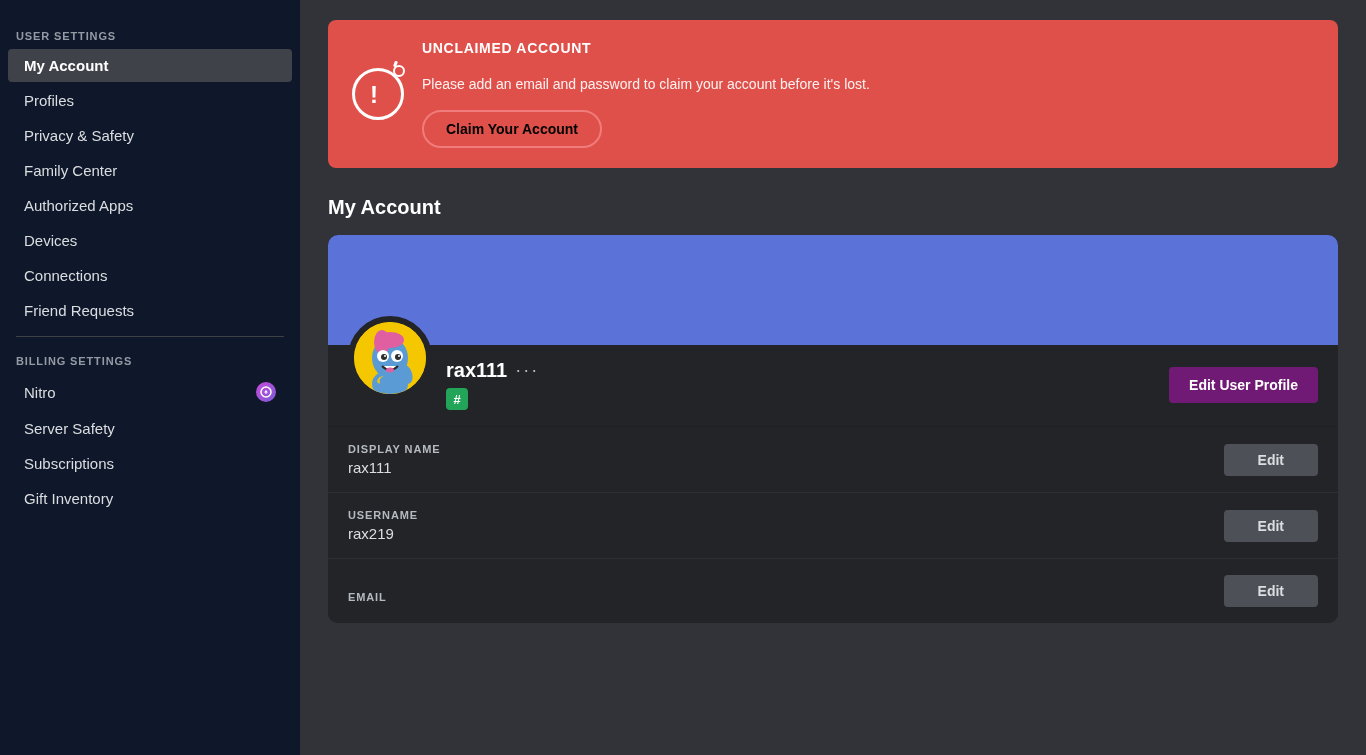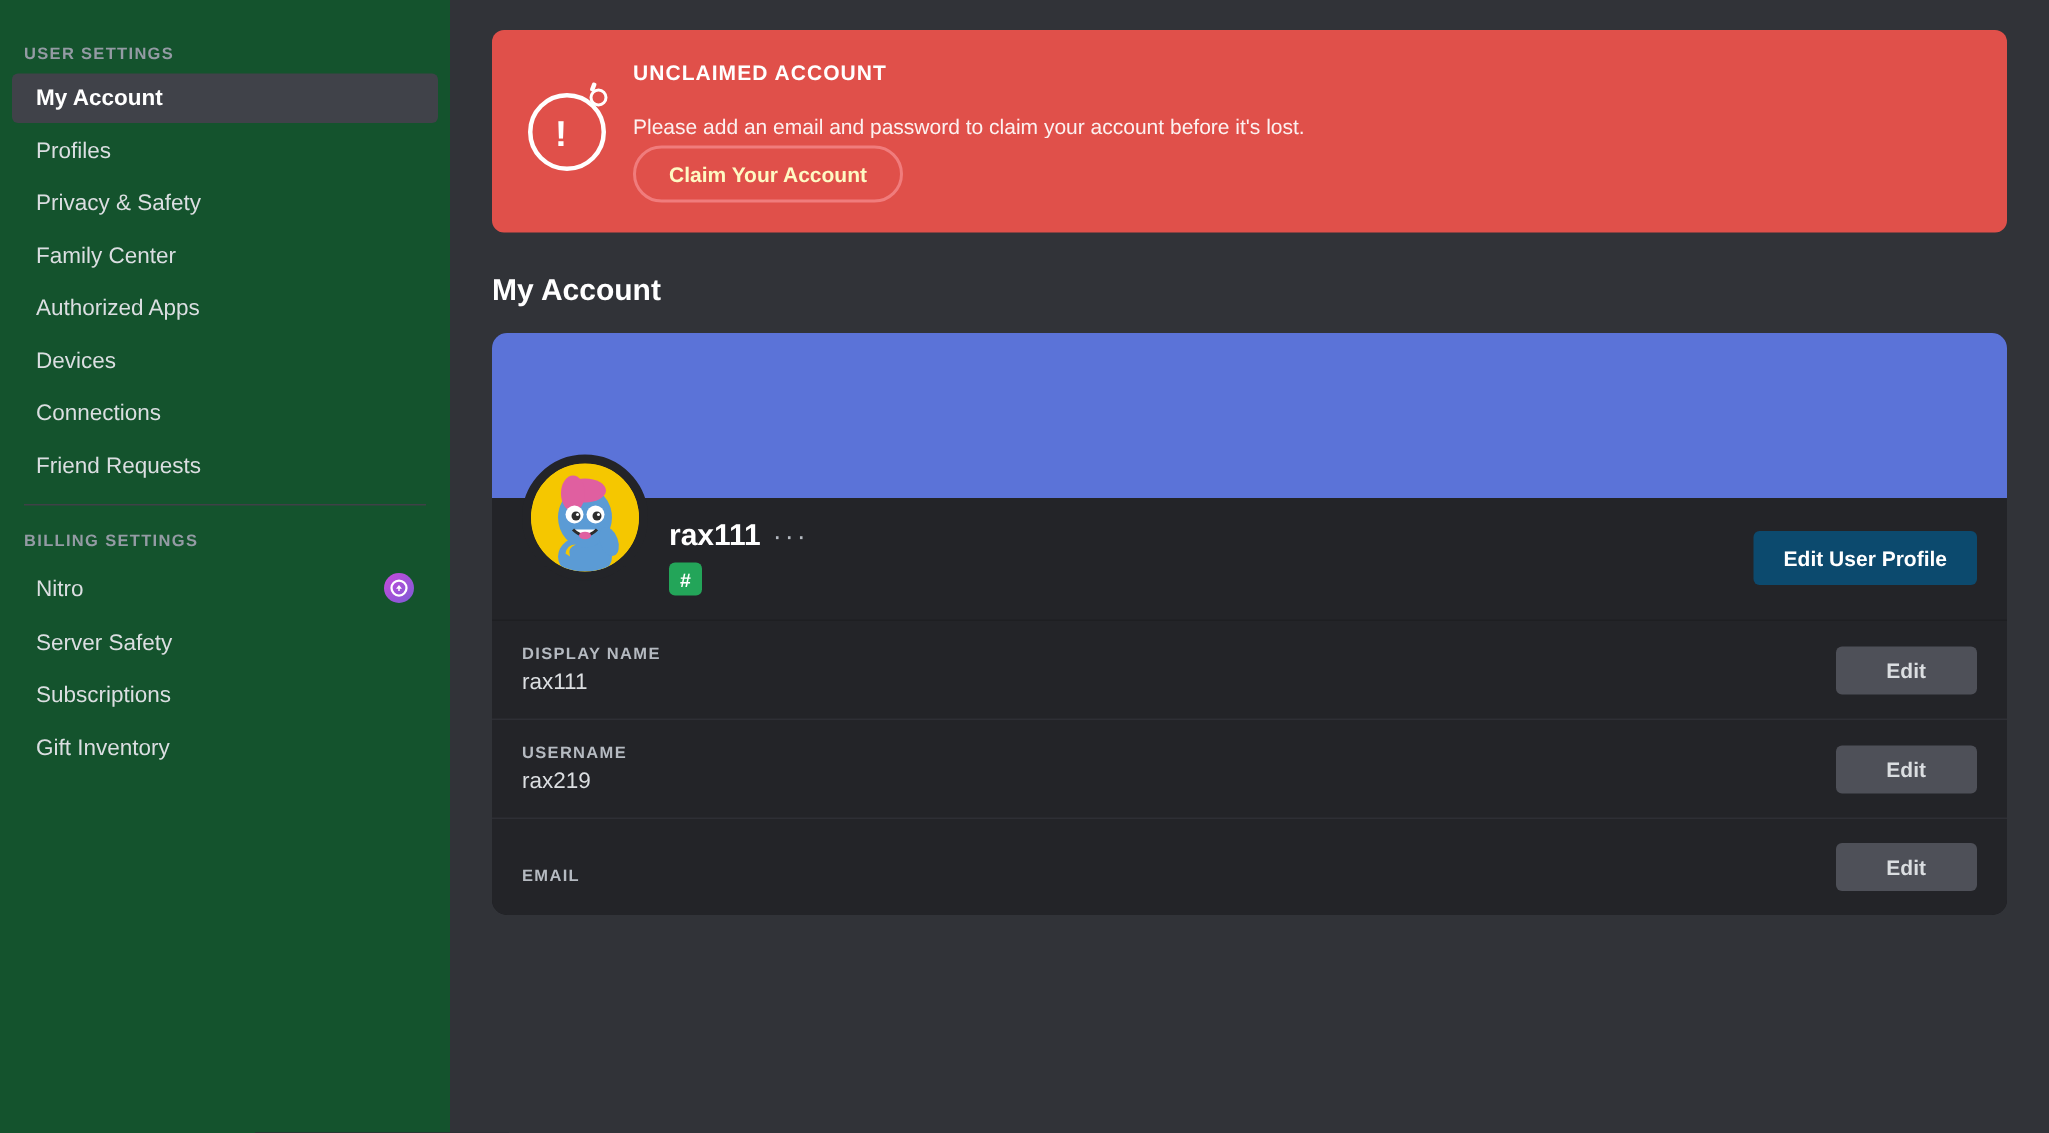--- a/index.html
+++ b/index.html
@@ -10,21 +10,21 @@
       font-family: 'Segoe UI', Arial, sans-serif;
       display: flex;
       height: 755px;
       overflow: hidden;
     }
 
     
     #sidebar {
       width: 300px;
       min-width: 300px;
-      background: #14532d;
+      background: #0f172a;
       padding: 20px 0;
       overflow-y: auto;
       display: flex;
       flex-direction: column;
     }
 
     .sidebar-section-label {
       color: #949ba4;
       font-size: 11px;
       font-weight: 700;
@@ -139,28 +139,28 @@
 
     .unclaimed-desc {
       font-size: 14px;
       color: #fff;
       opacity: 0.92;
     }
 
     .claim-btn {
       background: transparent;
       border: 2px solid #f07c7c;
-      color: #fef9c3;
+      color: #000000;
       border-radius: 20px;
       padding: 9px 22px;
       font-size: 14px;
       font-weight: 600;
       cursor: pointer;
       white-space: nowrap;
-      margin-top: 5px;
+      margin-top: 18px;
       display: inline-block;
       text-align: center;
     }
 
     
     .page-title {
       font-size: 20px;
       font-weight: 700;
       color: #fff;
       margin-bottom: 16px;
@@ -240,21 +240,21 @@
       height: 22px;
       display: flex;
       align-items: center;
       justify-content: center;
       font-size: 13px;
       font-weight: 700;
       margin-top: 2px;
     }
 
     .edit-profile-btn {
-      background: #0c4a6e;
+      background: #701a75;
       color: #fff;
       border: none;
       border-radius: 4px;
       padding: 10px 20px;
       font-size: 14px;
       font-weight: 600;
       cursor: pointer;
       margin-left: auto;
       align-self: center;
     }

